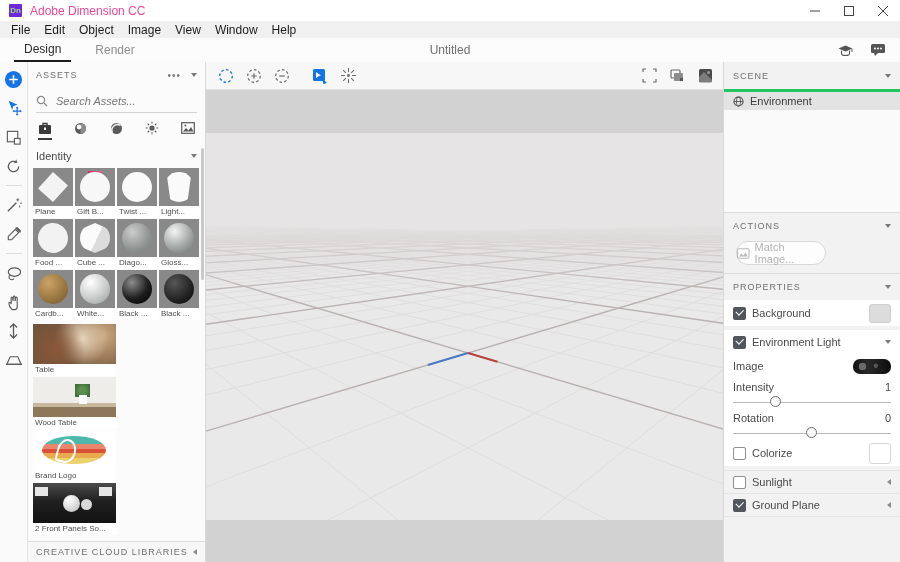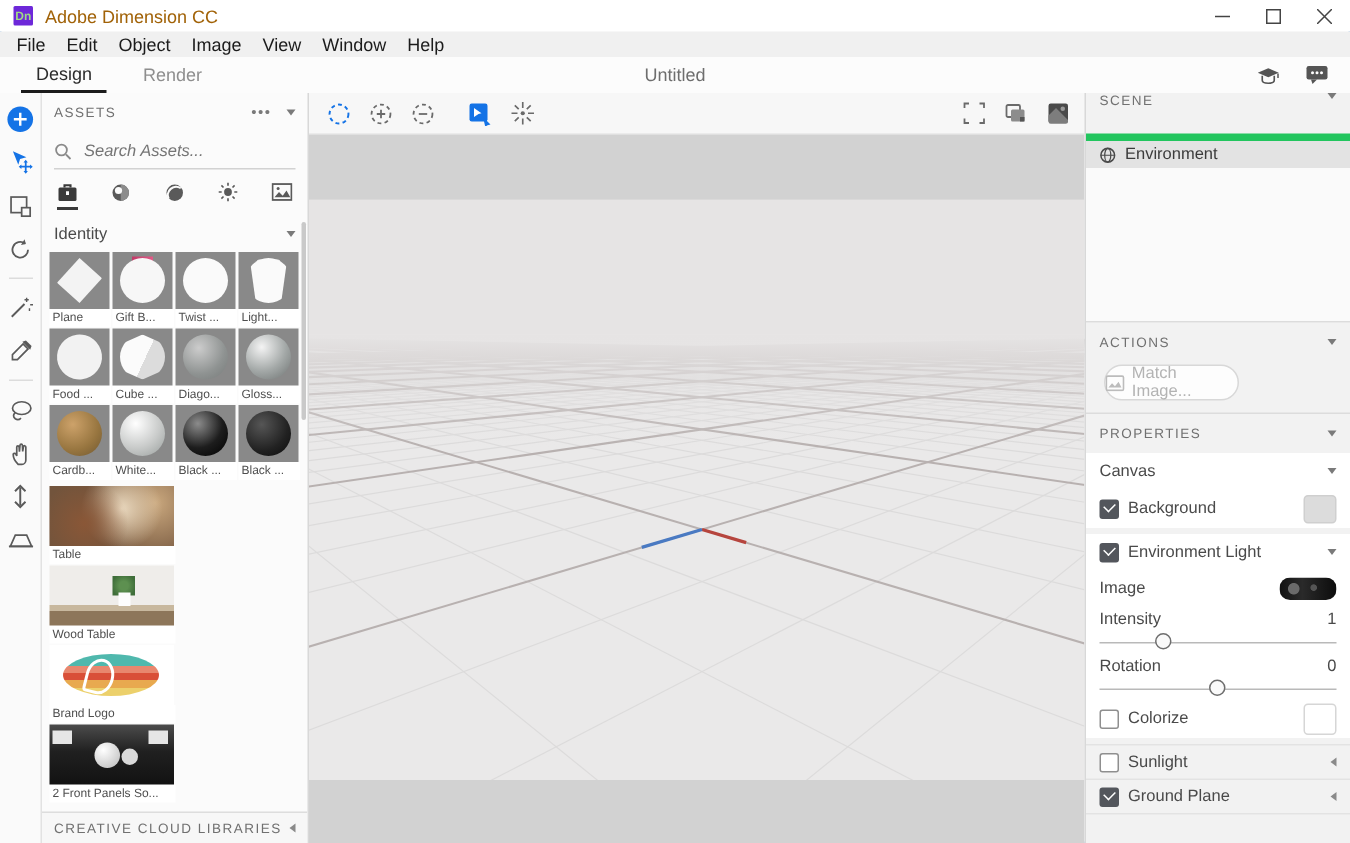--- a/index.html
+++ b/index.html
@@ -5,21 +5,21 @@
   html,body{margin:0;padding:0}
   body{
     width:900px;height:562px;position:relative;overflow:hidden;background:#fff;
     font-family:"Liberation Sans","DejaVu Sans",sans-serif;color:#2c2c2c;
     box-shadow:inset 0 0 0 1px #85b2e0;
   }
   
   .titlebar{position:absolute;top:0;left:0;right:0;height:21px;background:#ffffff;display:flex;align-items:center}
   .appicon{width:13px;height:13px;margin-left:9px;background:#6d28d9;color:#9fd985;font-size:8px;font-weight:bold;
     display:flex;align-items:center;justify-content:center;border-radius:1px}
-  .apptitle{font-size:12px;margin-left:8px;color:#a16207}
+  .apptitle{font-size:12px;margin-left:8px;color:#ec4899}
   .wincontrols{margin-left:auto;display:flex;height:100%}
   .winbtn{width:34px;height:100%;display:flex;align-items:center;justify-content:center}
   .winbtn svg{display:block}
   
   .menubar{position:absolute;top:21px;left:0;right:0;height:17px;background:#f0f0f0;display:flex;align-items:center;padding-left:4px}
   .menuitem{font-size:12px;color:#1b1b1b;padding:18px 7px}
   
   .tabbar{position:absolute;top:38px;left:0;right:0;height:24px;background:#fcfcfc;display:flex;align-items:center}
   .modetab{font-size:12px;color:#8e8e8e;padding:4px 10px;height:100%;box-sizing:border-box;display:flex;align-items:center;margin-left:14px}
   .modetab.active{color:#2c2c2c;border-bottom:2px solid #1b1b1b}
@@ -88,21 +88,21 @@
   
   .viewport{position:absolute;top:62px;left:206px;bottom:0;width:517px}
   .vtoolbar{position:absolute;top:0;left:0;right:0;height:28px;background:#f7f7f7;border-bottom:1px solid #e0e0e0;
     display:flex;align-items:center;box-sizing:border-box}
   .vtb{width:28px;height:28px;display:flex;align-items:center;justify-content:center}
   .vtb.gap{margin-left:10px}
   .vtb-right{margin-left:auto;display:flex}
   .view3d{position:absolute;top:28px;left:0;right:0;bottom:0}
   
   .rpanel{position:absolute;top:62px;right:0;bottom:0;width:177px;background:#f2f2f2;border-left:1px solid #d8d8d8;box-sizing:border-box;font-size:11px;color:#4a4a4a}
-  .rhdr{height:27px;display:flex;align-items:flex-start;padding:0 9px;border-bottom:5px solid #22c55e}
+  .rhdr{height:27px;display:flex;align-items:center;padding:0 9px;border-bottom:3px solid #22c55e}
   .rhdr .sp{flex:1}
   .envrow{height:18px;background:#e3e3e3;display:flex;align-items:center;gap:6px;padding:0 9px;color:#3c3c3c}
   .tree{height:102px;background:#fafafa;border-bottom:1px solid #dcdcdc}
   .actions-hd{height:26px;display:flex;align-items:center;padding:0 9px}
   .actions-hd .sp{flex:1}
   .matchbtn{margin:2px 0 8px 12px;width:88px;height:22px;background:#fdfdfd;border:1px solid #d8d8d8;border-radius:12px;
     display:flex;align-items:center;justify-content:center;gap:5px;color:#b3b3b3;font-size:11px}
   .rdiv{height:1px;background:#dcdcdc}
   .card{background:#fff;margin-bottom:4px}
   .crow{display:flex;align-items:center;padding:0 9px;gap:6px}
@@ -786,25 +786,20 @@
   </div>
   <div class="rdiv"></div>
 
   <div class="actions-hd phdr">
     <span>PROPERTIES</span>
     <span class="sp"></span>
       <span class="chev-d"></span>
   </div>
 
   <div class="card">
-    <div class="crow h24">
-      <span>Canvas</span>
-      <span class="sp"></span>
-        <span class="chev-d"></span>
-    </div>
     <div class="crow h26">
       <span class="cbx on"></span>
       <span>Background</span>
       <span class="sp"></span>
       <span class="swatch"></span>
     </div>
   </div>
 
   <div class="card">
     <div class="crow h24">

